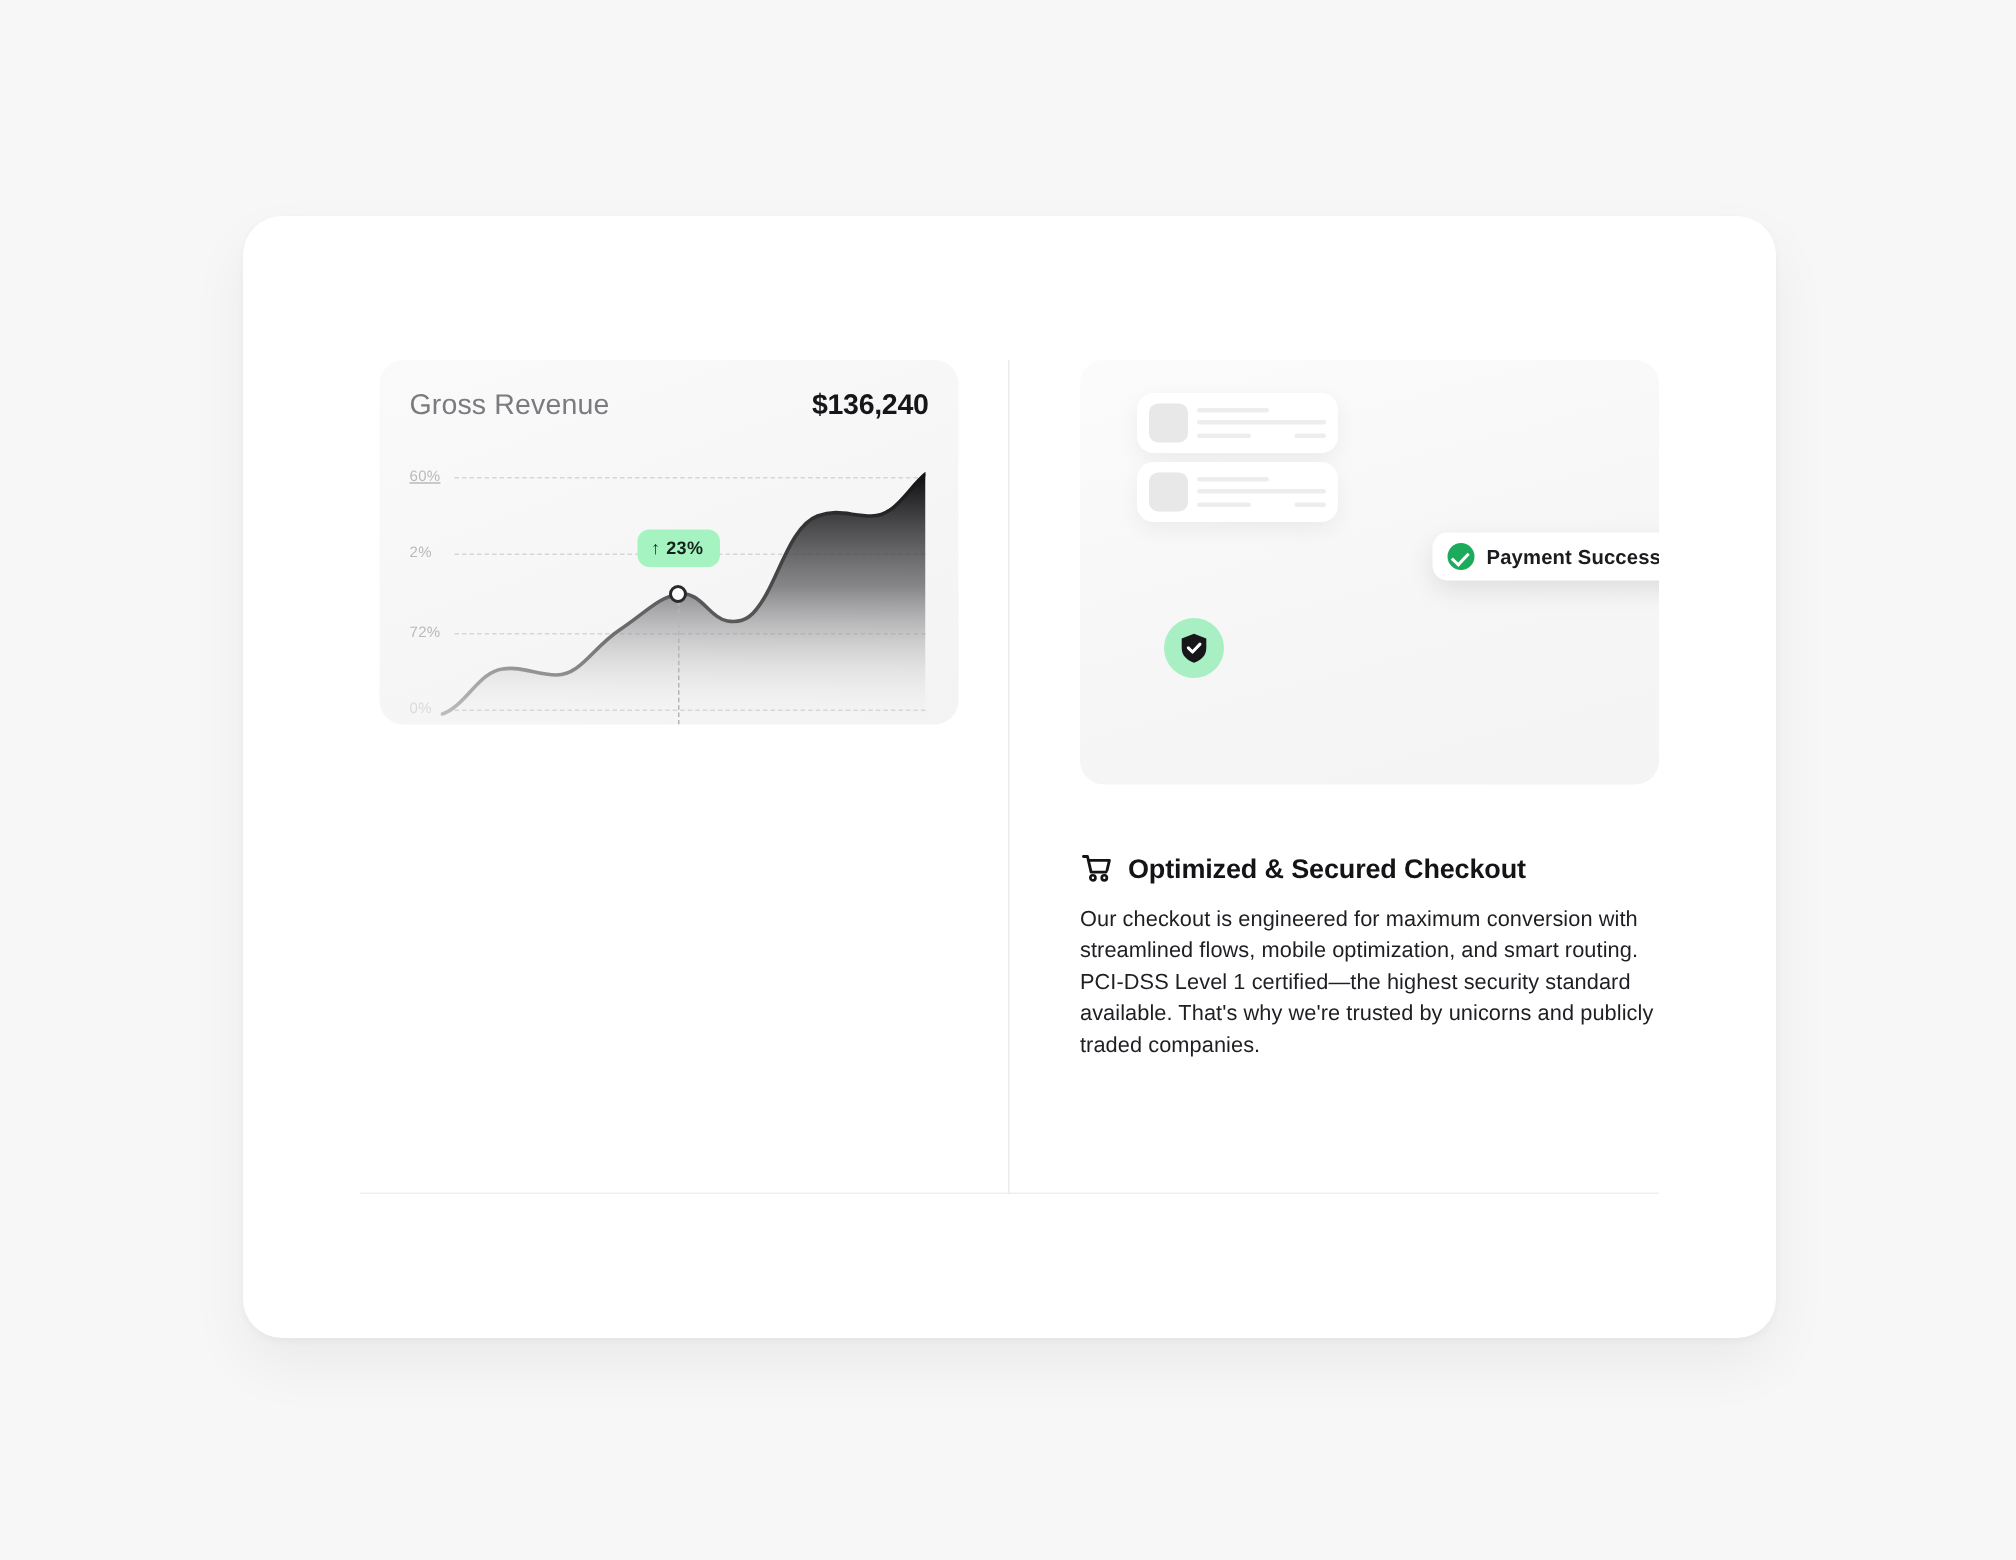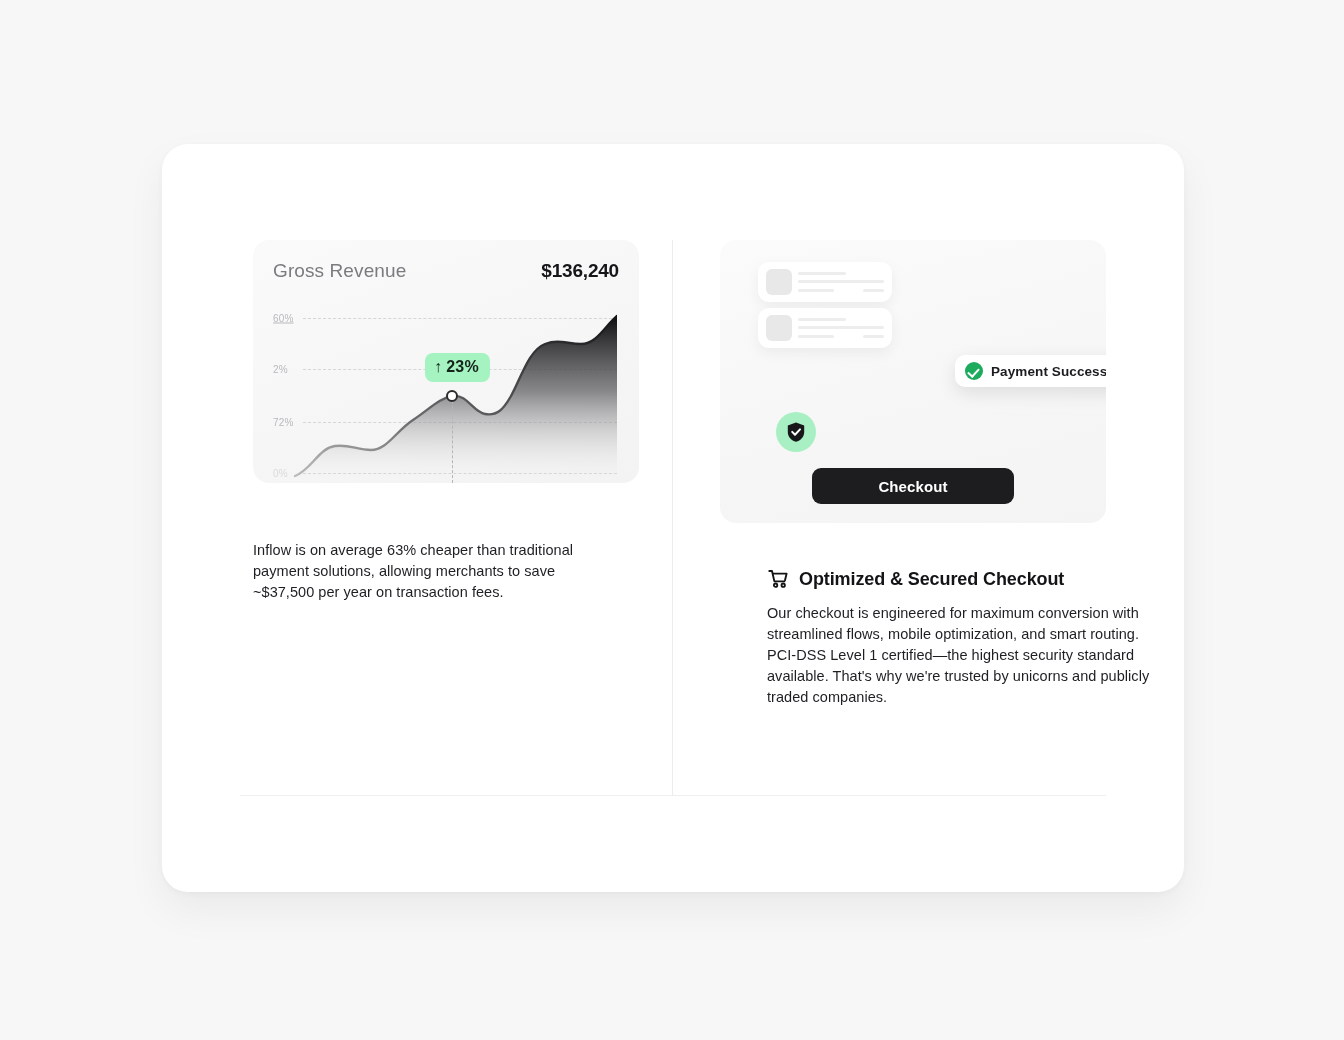--- a/index.html
+++ b/index.html
@@ -109,21 +109,21 @@
     left: 50px;
     right: 22px;
     height: 0;
     border-top: 1px dashed #d6d6d8;
   }
 
   .badge {
     position: absolute;
     background: #a5f3c0;
     color: #15241b;
-    font-size: 16px;
+    font-size: 12px;
     font-weight: 600;
     border-radius: 8px;
     padding: 5px 11px 6px 9px;
     white-space: nowrap;
     letter-spacing: .2px;
   }
   .badge .arrow { margin-right: 4px; font-weight: 700; }
 
   .dot {
     position: absolute;
@@ -283,21 +283,21 @@
     font-family: "Liberation Sans", sans-serif;
     font-size: 15px;
     font-weight: 600;
     letter-spacing: .1px;
     cursor: pointer;
   }
 
   
   .feature { position: absolute; left: 0; }
   .feat-left  { top: 300px; width: 348px; }
-  .feat-right { top: 328px; width: 386px; margin-left: 47px; }
+  .feat-right { top: 328px; width: 386px; }
 
   .feat-head {
     display: flex;
     align-items: center;
     gap: 10px;
     margin-bottom: 13px;
   }
   .feat-title {
     font-size: 18px;
     font-weight: 700;
@@ -382,21 +382,20 @@
           <div class="vdash" style="left:199px; top:96px; height:87px;"></div>
           <div class="dot" style="left:193px; top:90px;"></div>
 
           <div class="badge" style="left:172px; top:53px;">
             <span class="arrow">↑</span><span>23%</span>
           </div>
         </div>
       </div>
 
       <div class="feature feat-left">
-        <p class="feat-body" style="margin:0;">Inflow is on average 63% cheaper than traditional payment solutions, allowing merchants to save ~$37,500 per year on transaction fees.</p>
       </div>
     </div>
 
     <div class="col col-right">
 
       <div class="checkout-viz">
 
 
         <div class="skel skel-1">
           <span class="thumb"></span>
@@ -419,21 +418,20 @@
         </div>
 
         <div class="shield-badge">
           <svg width="20" height="22" viewBox="0 0 20 22" aria-hidden="true">
             <path d="M10,1.5 L18.2,4.6 L18.2,11 C18.2,16 14.6,19.4 10,20.8
                      C5.4,19.4 1.8,16 1.8,11 L1.8,4.6 Z" fill="#17171a"></path>
             <path d="M6.2,10.9 L9,13.7 L14,8.4" stroke="#ffffff" stroke-width="2" fill="none" stroke-linecap="round" stroke-linejoin="round"></path>
           </svg>
         </div>
 
-        <button class="checkout-btn">Checkout</button>
       </div>
 
       <div class="feature feat-right">
         <div class="feat-head">
           <span class="icon-box">
             <svg width="21" height="20" viewBox="0 0 21 20" aria-hidden="true">
               <path d="M1.3,2 L4,2 L6.4,12.4 L16.4,12.4" stroke="#141417" stroke-width="1.9" fill="none" stroke-linecap="round" stroke-linejoin="round"></path>
               <path d="M5,4.6 L18.6,4.6 L17,11.2" stroke="#141417" stroke-width="1.9" fill="none" stroke-linecap="round" stroke-linejoin="round"></path>
               <circle cx="7.6" cy="16.2" r="1.7" fill="none" stroke="#141417" stroke-width="1.8"></circle>
               <circle cx="15.2" cy="16.2" r="1.7" fill="none" stroke="#141417" stroke-width="1.8"></circle>

